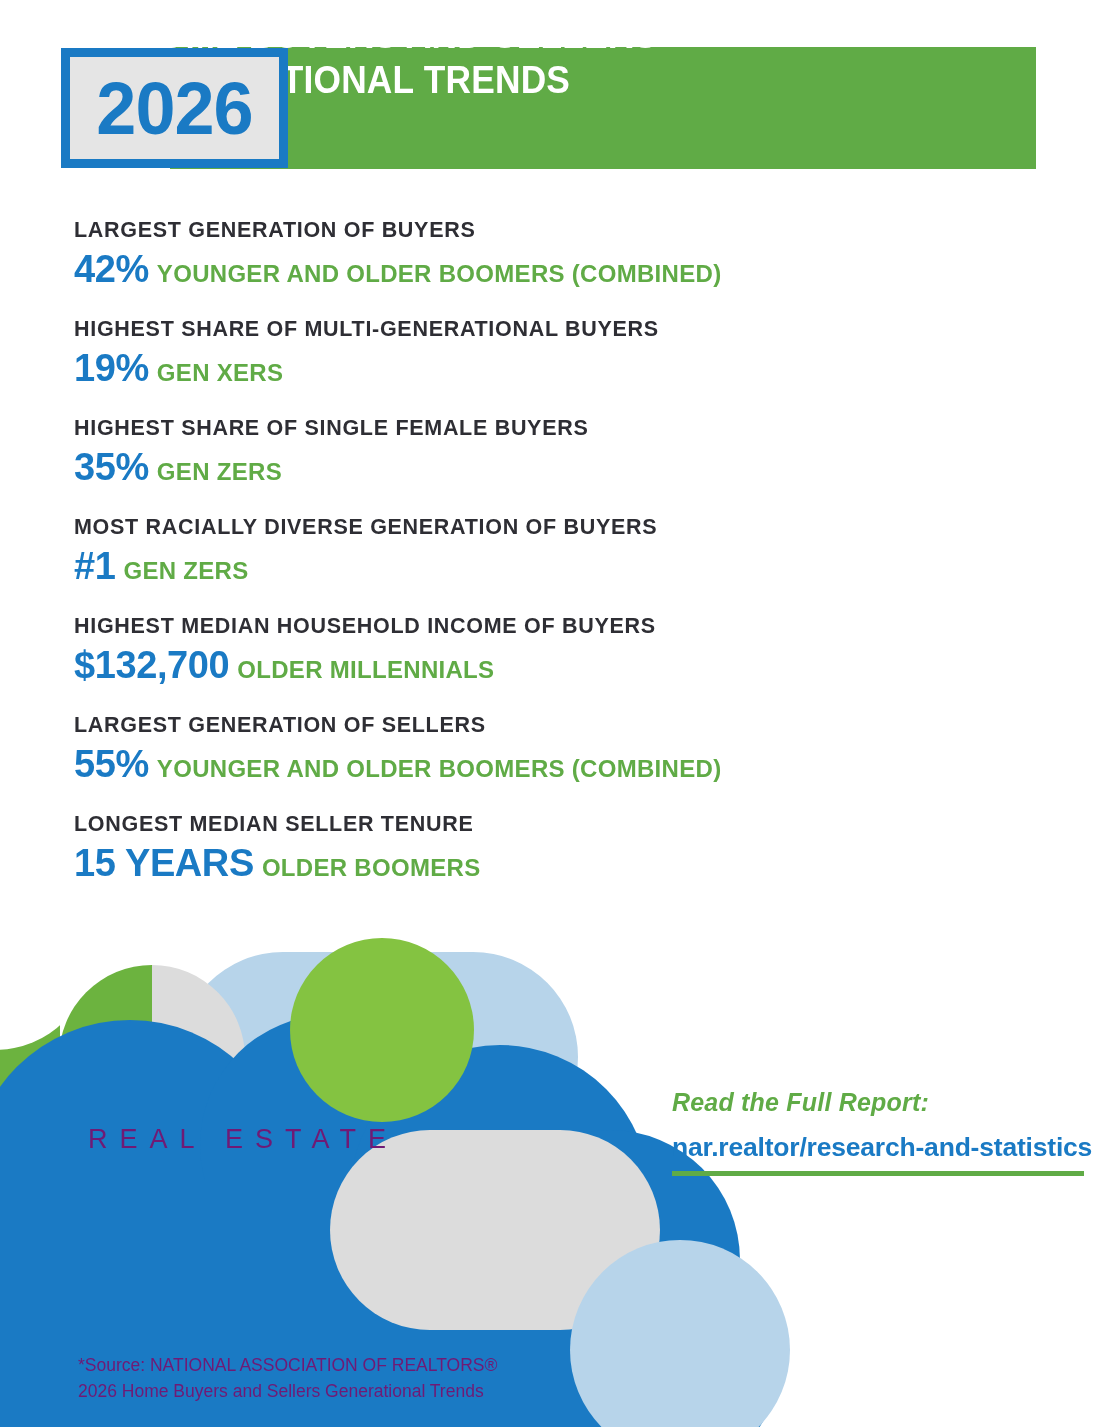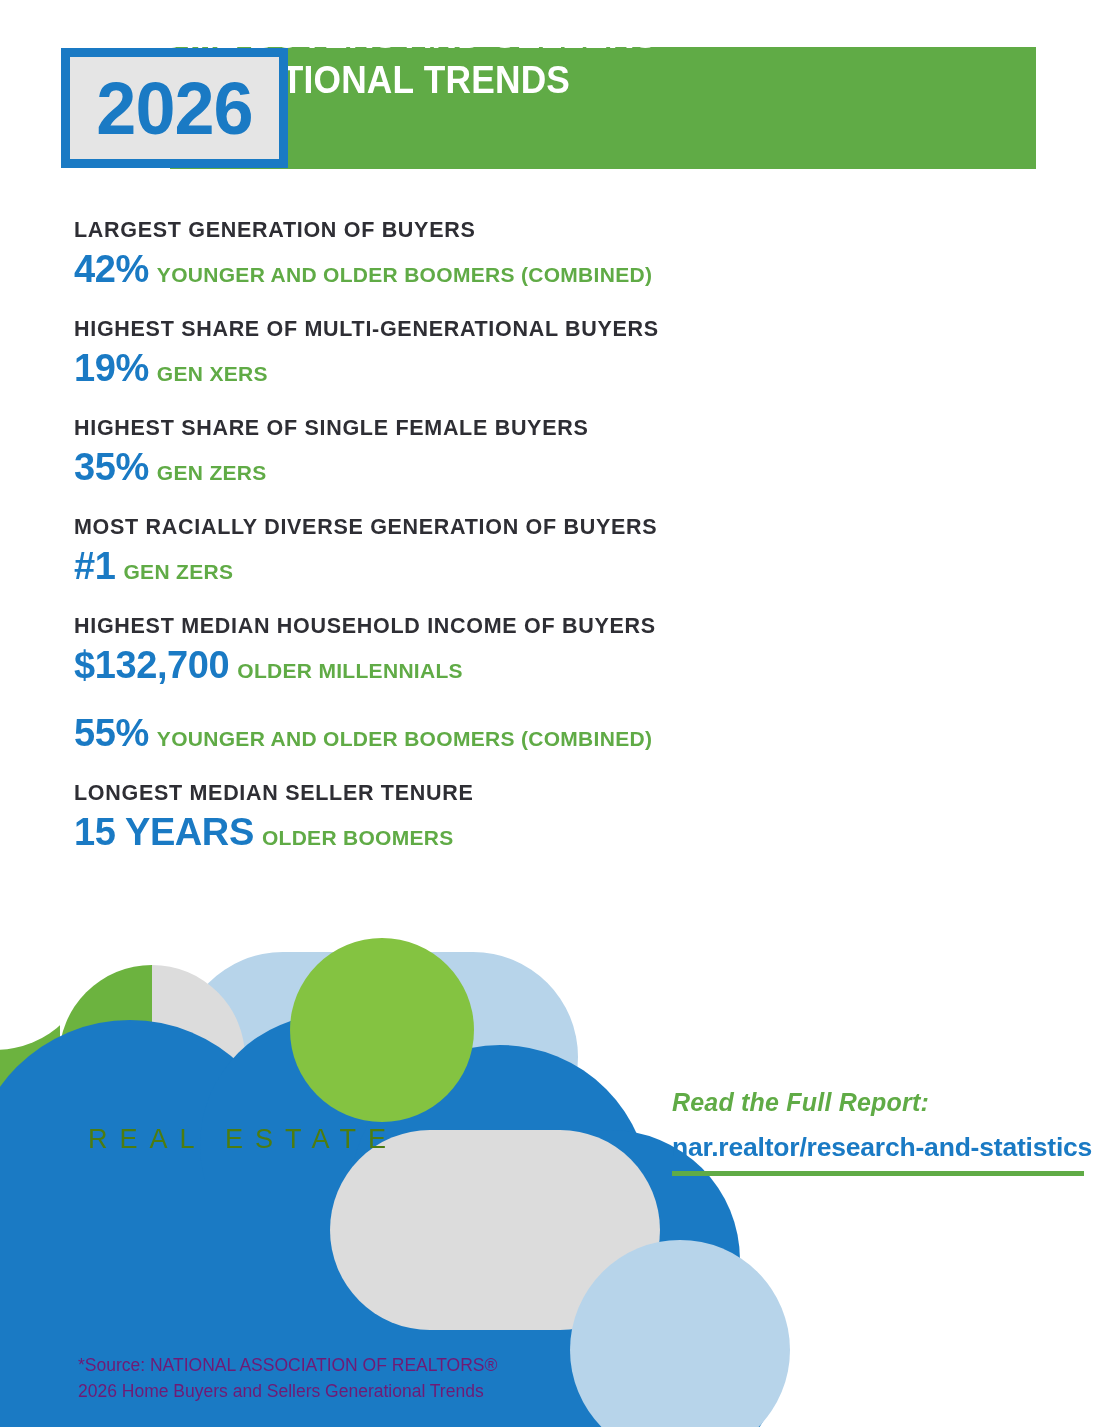--- a/index.html
+++ b/index.html
@@ -108,21 +108,21 @@
   .stat-number {
     color: #1a7ac4;
     font-size: 38px;
     font-weight: bold;
     letter-spacing: -0.4px;
     vertical-align: baseline;
   }
 
   .stat-desc {
     color: #60ab46;
-    font-size: 21px;
+    font-size: 24px;
     font-weight: bold;
     letter-spacing: 0.3px;
     margin-left: 8px;
     text-transform: uppercase;
     vertical-align: baseline;
   }
 
   
   #footer-art {
     position: absolute;
@@ -146,21 +146,21 @@
     line-height: 96px;
     font-weight: normal;
     letter-spacing: -1px;
     white-space: nowrap;
   }
   #logo-we { color: #ffffff; }
   #logo-go { color: #7ac143; }
 
   #logo-sub {
     margin-top: 2px;
-    color: #4d7c0f;
+    color: #701a75;
     font-size: 27px;
     font-weight: normal;
     letter-spacing: 12px;
     white-space: nowrap;
   }
 
   
   #source-note {
     position: absolute;
     left: 78px;
@@ -254,20 +254,21 @@
     </div>
 
     <div class="stat-row">
       <div class="stat-label">HIGHEST MEDIAN HOUSEHOLD INCOME OF BUYERS</div>
       <div class="stat-value-line">
         <span class="stat-number">$132,700</span><span class="stat-desc">OLDER MILLENNIALS</span>
       </div>
     </div>
 
     <div class="stat-row">
+      <div class="stat-label">LARGEST GENERATION OF SELLERS</div>
       <div class="stat-value-line">
         <span class="stat-number">55%</span><span class="stat-desc">YOUNGER AND OLDER BOOMERS (COMBINED)</span>
       </div>
     </div>
 
     <div class="stat-row">
       <div class="stat-label">LONGEST MEDIAN SELLER TENURE</div>
       <div class="stat-value-line">
         <span class="stat-number">15 YEARS</span><span class="stat-desc">OLDER BOOMERS</span>
       </div>

